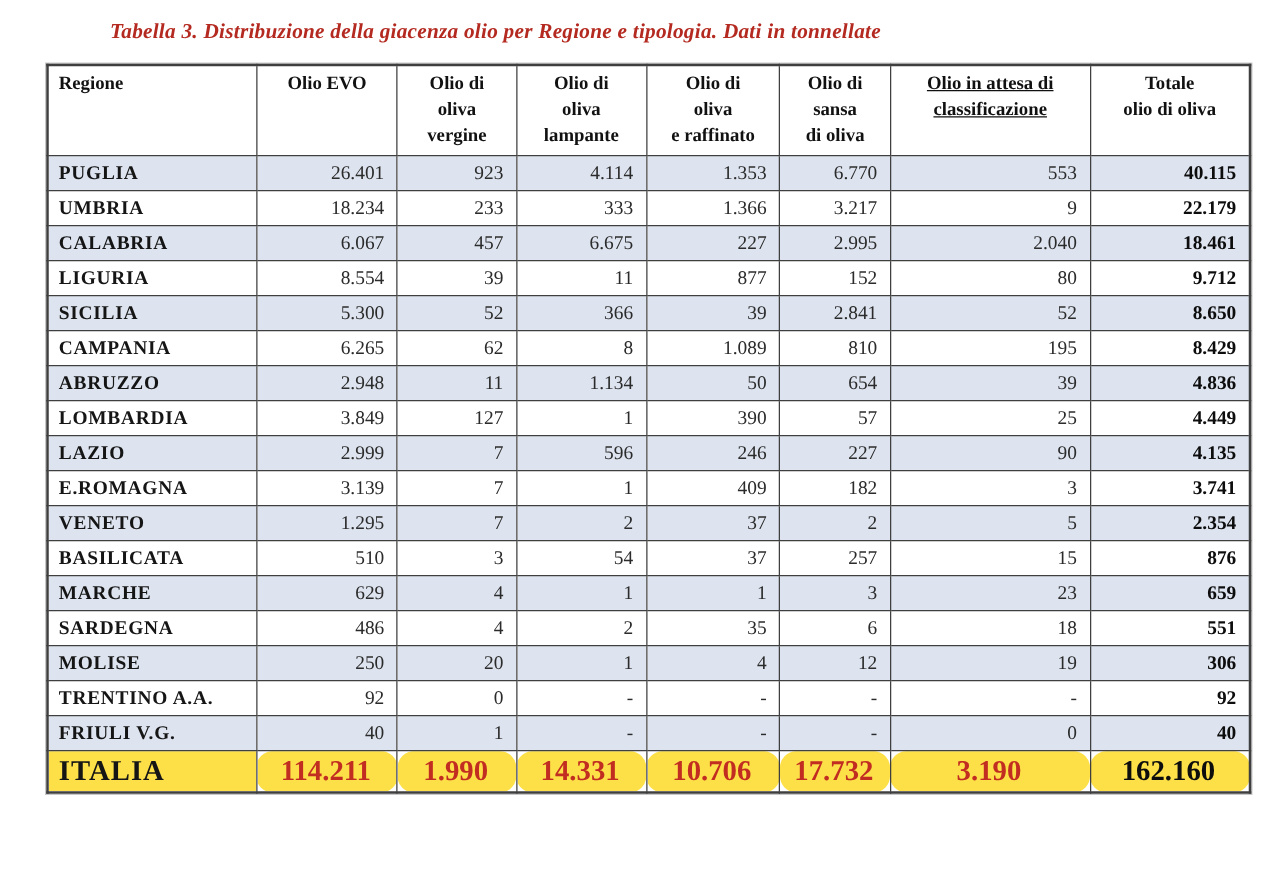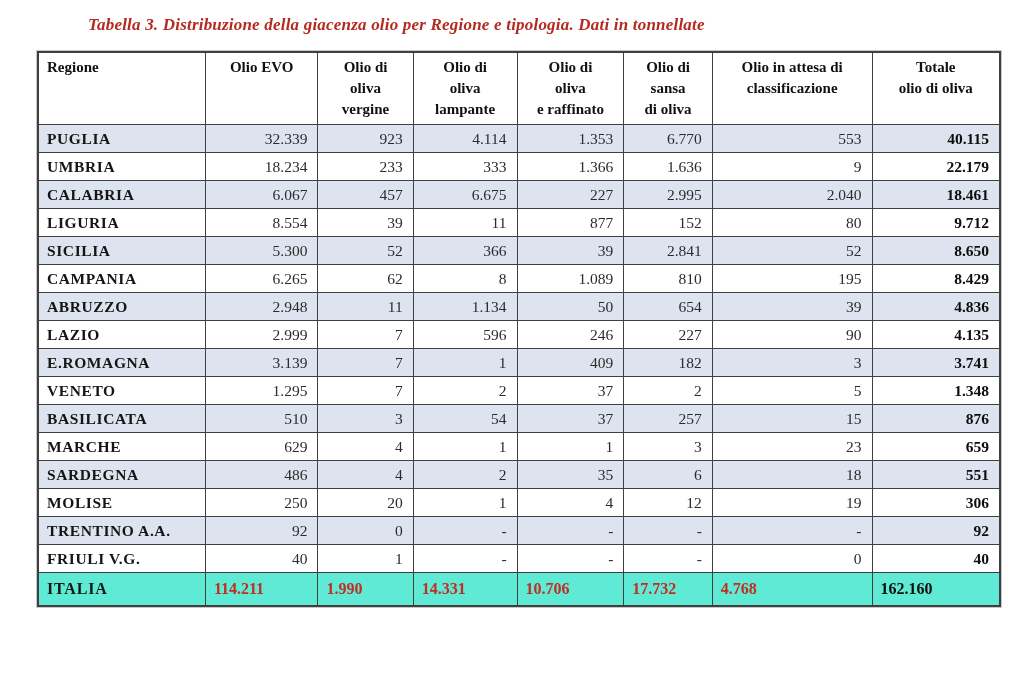--- a/index.html
+++ b/index.html
@@ -49,21 +49,21 @@
     background: #ffffff;
   }
   .oil-table th:first-child { text-align: left; padding-left: 8px; }
   
   .oil-table th:nth-child(1) { width: 17.4%; }
   .oil-table th:nth-child(2) { width: 11.7%; }
   .oil-table th:nth-child(3) { width: 9.9%; }
   .oil-table th:nth-child(4) { width: 10.8%; }
   .oil-table th:nth-child(5) { width: 11.1%; }
   .oil-table th:nth-child(6) { width: 9.2%; }
-  .oil-table th:nth-child(7) { width: 16.6%; }
+  .oil-table th:nth-child(7) { width: 16.6%; text-decoration: underline; }
   .oil-table th:nth-child(8) { width: 13.3%; }
 
   .oil-table tbody td {
     font-size: 15.5px;
     height: 28px;
     padding: 2px 10px 2px 8px;
     color: #2b2b2b;
     vertical-align: middle;
   }
   .oil-table tbody tr:nth-child(odd) { background: var(--stripe-blue); }
@@ -71,30 +71,30 @@
     font-weight: bold;
     color: #151515;
     text-align: left;
     letter-spacing: 0.6px;
     margin-top: 19px;
   }
   .oil-table td.num { text-align: right; }
   .oil-table td.total { font-weight: bold; color: #0d0d0d; }
 
   .oil-table tfoot td {
-    font-size: 16px;
+    font-size: 23px;
     font-weight: bold;
     color: var(--total-red);
     height: 33px;
     padding: 2px 10px 2px 8px;
-    background: #5eead4;
+    background: #fde047;
     vertical-align: middle;
   }
   .oil-table tfoot td.region { letter-spacing: 0.8px; }
-  .oil-table tfoot td.num { text-align: left; }
+  .oil-table tfoot td.num { text-align: center; border-radius: 13px; }
 </style>
 </head>
 <body>
 
 <div class="page">
   <h1 class="title">Tabella 3. Distribuzione della giacenza olio per Regione e tipologia. Dati in tonnellate</h1>
   <table class="oil-table">
     <thead>
       <tr id="header-row">
           <th>Regione</th>
@@ -113,35 +113,35 @@
 di oliva</th>
           <th>Olio in attesa di
 classificazione</th>
           <th>Totale
 olio di oliva</th>
         </tr>
     </thead>
     <tbody id="body-rows">
         <tr>
           <td class="region">PUGLIA</td>
-          <td class="num">32.339</td>
+          <td class="num">26.401</td>
           <td class="num">923</td>
           <td class="num">4.114</td>
           <td class="num">1.353</td>
           <td class="num">6.770</td>
           <td class="num">553</td>
           <td class="num total">40.115</td>
         </tr>
         <tr>
           <td class="region">UMBRIA</td>
           <td class="num">18.234</td>
           <td class="num">233</td>
           <td class="num">333</td>
           <td class="num">1.366</td>
-          <td class="num">1.636</td>
+          <td class="num">3.217</td>
           <td class="num">9</td>
           <td class="num total">22.179</td>
         </tr>
         <tr>
           <td class="region">CALABRIA</td>
           <td class="num">6.067</td>
           <td class="num">457</td>
           <td class="num">6.675</td>
           <td class="num">227</td>
           <td class="num">2.995</td>
@@ -182,20 +182,30 @@
           <td class="region">ABRUZZO</td>
           <td class="num">2.948</td>
           <td class="num">11</td>
           <td class="num">1.134</td>
           <td class="num">50</td>
           <td class="num">654</td>
           <td class="num">39</td>
           <td class="num total">4.836</td>
         </tr>
         <tr>
+          <td class="region">LOMBARDIA</td>
+          <td class="num">3.849</td>
+          <td class="num">127</td>
+          <td class="num">1</td>
+          <td class="num">390</td>
+          <td class="num">57</td>
+          <td class="num">25</td>
+          <td class="num total">4.449</td>
+        </tr>
+        <tr>
           <td class="region">LAZIO</td>
           <td class="num">2.999</td>
           <td class="num">7</td>
           <td class="num">596</td>
           <td class="num">246</td>
           <td class="num">227</td>
           <td class="num">90</td>
           <td class="num total">4.135</td>
         </tr>
         <tr>
@@ -209,21 +219,21 @@
           <td class="num total">3.741</td>
         </tr>
         <tr>
           <td class="region">VENETO</td>
           <td class="num">1.295</td>
           <td class="num">7</td>
           <td class="num">2</td>
           <td class="num">37</td>
           <td class="num">2</td>
           <td class="num">5</td>
-          <td class="num total">1.348</td>
+          <td class="num total">2.354</td>
         </tr>
         <tr>
           <td class="region">BASILICATA</td>
           <td class="num">510</td>
           <td class="num">3</td>
           <td class="num">54</td>
           <td class="num">37</td>
           <td class="num">257</td>
           <td class="num">15</td>
           <td class="num total">876</td>
@@ -280,18 +290,18 @@
         </tr>
       </tbody>
     <tfoot>
       <tr id="total-row">
           <td class="region">ITALIA</td>
           <td class="num">114.211</td>
           <td class="num">1.990</td>
           <td class="num">14.331</td>
           <td class="num">10.706</td>
           <td class="num">17.732</td>
-          <td class="num">4.768</td>
+          <td class="num">3.190</td>
           <td class="num total">162.160</td>
         </tr>
     </tfoot>
   </table>
 </div>
 
 </body></html>

